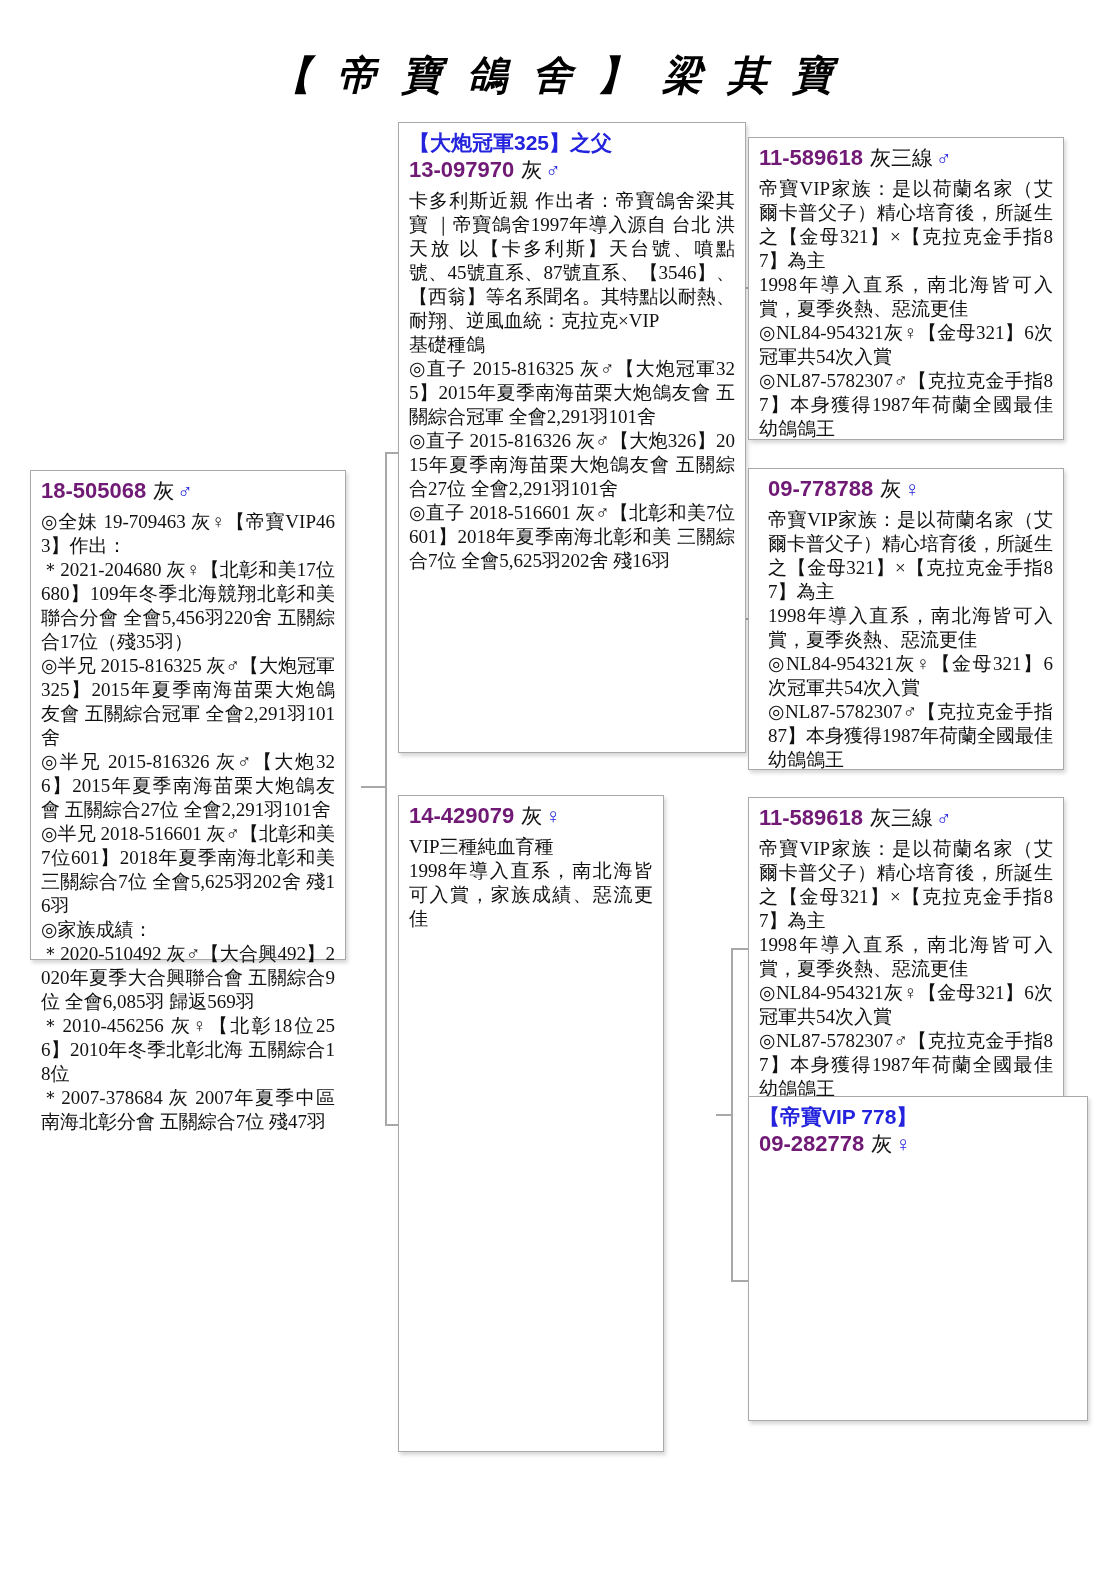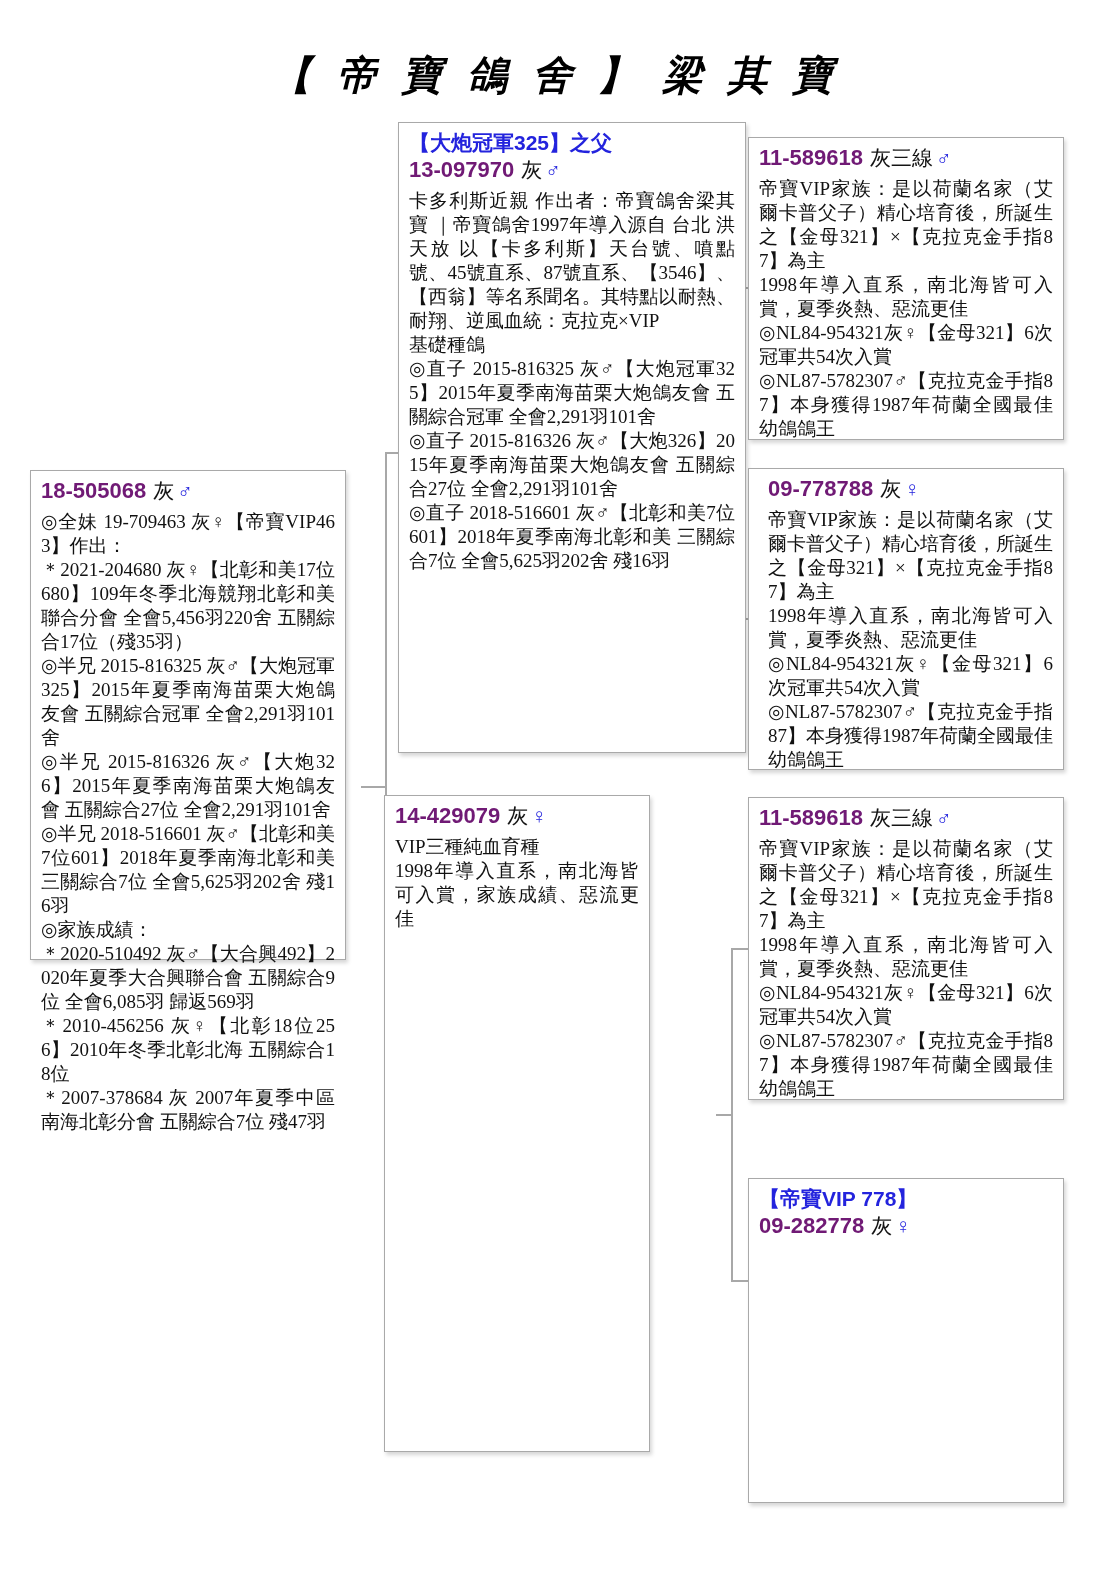--- a/index.html
+++ b/index.html
@@ -47,25 +47,25 @@
   .body-text{
     margin-top:3px;
     font-size:19px;line-height:24px;color:#111111;
     white-space:pre-wrap;
     text-align:justify;
     word-break:break-all;
   }
   
   #box-subject{left:30px; top:470px; width:316px; height:490px;}
   #box-father {left:398px;top:122px; width:348px; height:631px;}
-  #box-mother {left:384px;top:795px; width:266px; height:657px;}
+  #box-mother {left:398px;top:795px; width:266px; height:657px;}
   #box-pgf    {left:748px;top:137px; width:316px; height:303px;}
   #box-pgm    {left:748px;top:468px; width:316px; height:302px;padding-left:19px;}
   #box-mgf    {left:748px;top:797px; width:316px; height:303px;}
-  #box-mgm    {left:748px;top:1178px;width:316px; height:325px;}
+  #box-mgm    {left:748px;top:1096px;width:340px; height:325px;}
   
   .line{position:absolute;background:#a8a8a8;}
   #l-sub-stub {left:361px;top:786px; width:26px;height:2px;}
   #l-v1       {left:385px;top:452px; width:2px; height:674px;}
   #l-father-in{left:385px;top:452px; width:13px;height:2px;}
   #l-mother-in{left:385px;top:1124px;width:13px;height:2px;}
   #l-f-stub   {left:714px;top:452px; width:18px;height:2px;}
   #l-v2       {left:730px;top:287px; width:2px; height:333px;}
   #l-pgf-in   {left:730px;top:287px; width:18px;height:2px;}
   #l-pgm-in   {left:730px;top:618px; width:18px;height:2px;}

